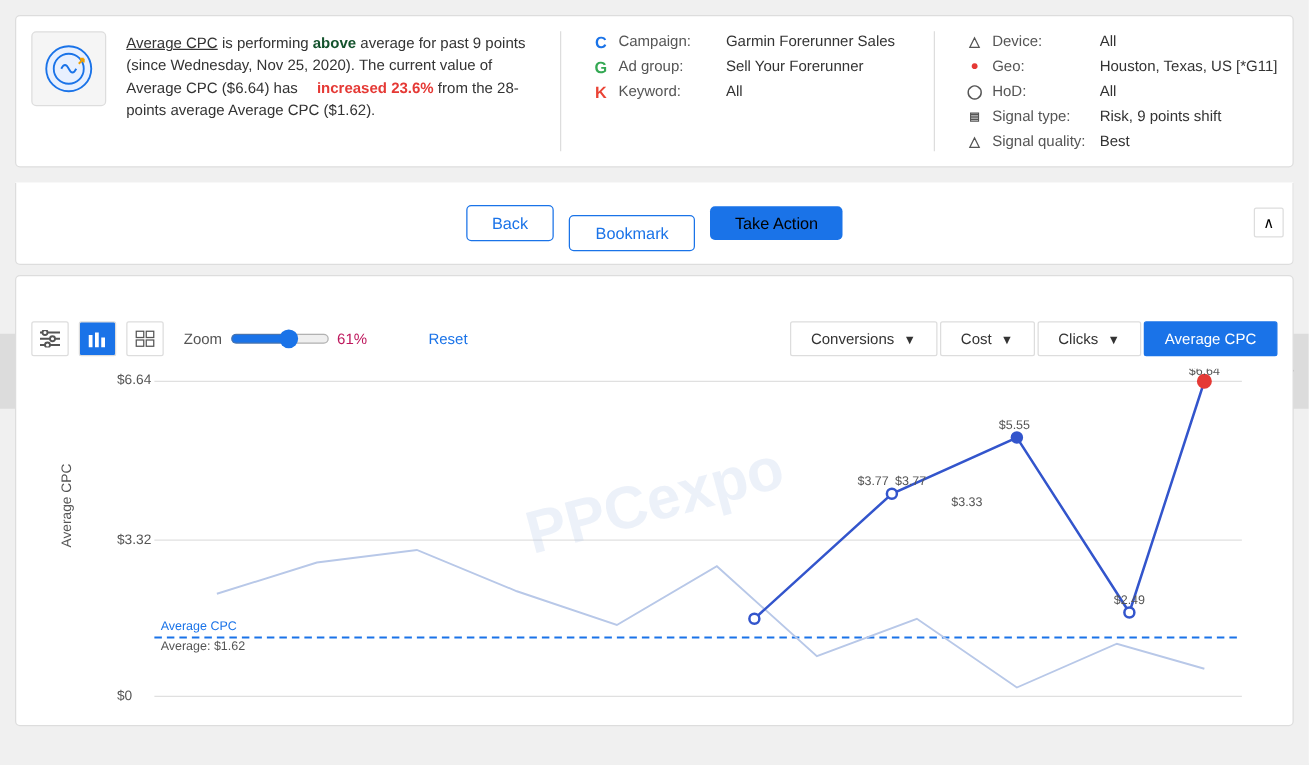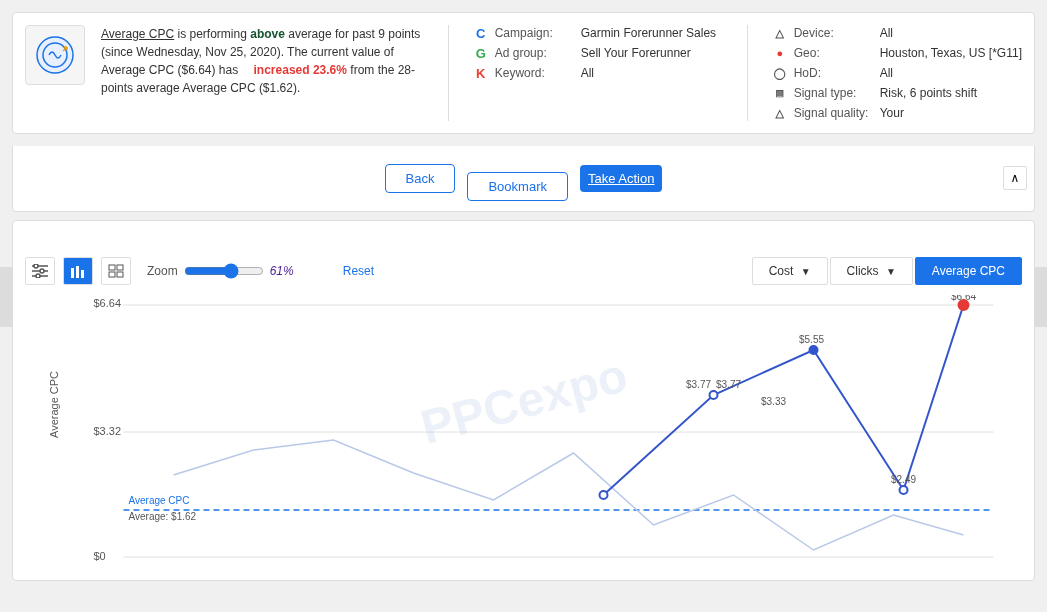--- a/index.html
+++ b/index.html
@@ -106,26 +106,25 @@
       padding: 6px 20px;
       border-radius: 4px;
       cursor: pointer;
       font-size: 13px;
       margin-top: 16px;
     }
 
     .btn-action {
       background: #1a73e8;
       border: none;
-      color: #ffffff;
-      padding: 6px 8px;
+      color: #000000;
+      padding: 6px 20px;
       border-radius: 4px;
       cursor: pointer;
       font-size: 13px;
-      text-decoration: underline;
     }
 
     .collapse-btn {
       position: absolute;
       right: 20px;
       top: 170px;
       background: #fff;
       border: 1px solid #ddd;
       width: 24px;
       height: 24px;
@@ -177,21 +176,21 @@
       margin-left: 8px;
     }
 
     .zoom-label { font-size: 12px; color: #555; }
 
     .zoom-slider {
       width: 80px;
       accent-color: #1a73e8;
     }
 
-    .zoom-value { font-size: 12px; color: #4c1d95; font-style: italic; }
+    .zoom-value { font-size: 12px; color: #be185d; }
 
     .reset-btn {
       background: none;
       border: none;
       color: #1a73e8;
       cursor: pointer;
       font-size: 12px;
       padding-left: 43px;
     }
 
@@ -329,26 +328,26 @@
         <span class="meta-value">Houston, Texas, US [*G11]</span>
       </div>
       <div class="meta-row">
         <span class="meta-icon" style="color:#555;">◯</span>
         <span class="meta-label">HoD:</span>
         <span class="meta-value">All</span>
       </div>
       <div class="meta-row">
         <span class="meta-icon" style="color:#555; font-size:9px;">▤</span>
         <span class="meta-label">Signal type:</span>
-        <span class="meta-value">Risk, 6 points shift</span>
+        <span class="meta-value">Risk, 9 points shift</span>
       </div>
       <div class="meta-row">
         <span class="meta-icon" style="color:#555;">△</span>
         <span class="meta-label">Signal quality:</span>
-        <span class="meta-value">Your</span>
+        <span class="meta-value">Best</span>
       </div>
     </div>
   </div>
 
   <div class="collapse-btn" style="position:absolute; right:20px; top:154px; z-index:5;">
     ∧
   </div>
 
   <div class="action-bar">
     <button class="btn-back">Back</button>
@@ -388,20 +387,21 @@
       </button>
 
       <div class="zoom-container">
         <span class="zoom-label">Zoom</span>
         <input type="range" class="zoom-slider" min="0" max="100" value="61" style="">
         <span class="zoom-value">61%</span>
         <button class="reset-btn">Reset</button>
       </div>
 
       <div class="metric-tabs">
+        <button class="metric-tab">Conversions <span class="arrow">▼</span></button>
         <button class="metric-tab">Cost <span class="arrow">▼</span></button>
         <button class="metric-tab">Clicks <span class="arrow">▼</span></button>
         <button class="metric-tab active">Average CPC</button>
       </div>
     </div>
 
     <div style="position:relative; margin-left: 50px; margin-right: 10px;">
       <span class="y-axis-label">Average CPC</span>
 
       <svg width="100%" height="270" viewBox="0 0 900 270">

